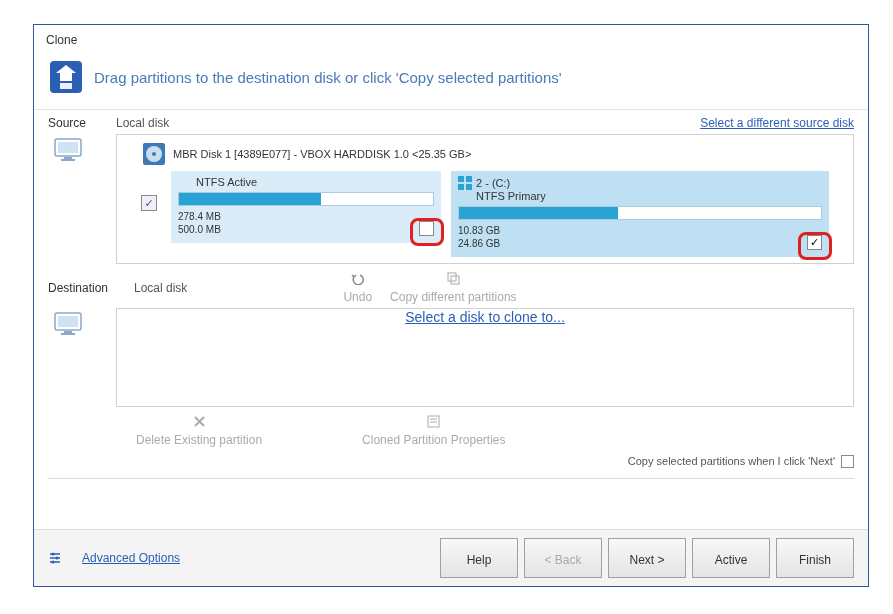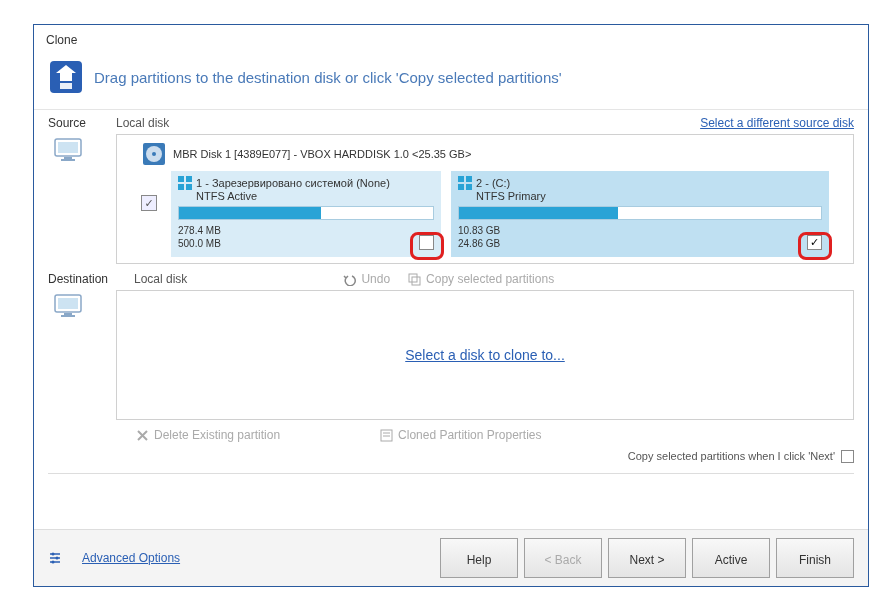--- a/index.html
+++ b/index.html
@@ -26,23 +26,23 @@
 .partition.selected { background: #bfe0f2; }
 .part-head { display: flex; align-items: center; gap: 4px; font-size: 11px; color: #333; }
 .win-flag { width: 14px; height: 14px; }
 .part-sub { font-size: 11px; color: #333; margin-bottom: 4px; padding-left: 18px; }
 .usage-bar { height: 14px; background: #fff; border: 1px solid #a8cce0; position: relative; margin-bottom: 4px; }
 .usage-fill { height: 100%; background: #29a3d6; }
 .part-stats { font-size: 10px; color: #333; line-height: 1.3; }
 .part-check { position: absolute; right: 6px; bottom: 6px; width: 15px; height: 15px; border: 1px solid #888; background: #fff; display: flex; align-items: center; justify-content: center; font-size: 11px; }
 .highlight { position: absolute; border: 3px solid #e02020; border-radius: 8px; pointer-events: none; }
 .dest-toolbar { display: flex; align-items: center; gap: 18px; padding: 8px 14px 4px; }
-.tool-item { display: inline-flex; align-items: center; gap: 5px; font-size: 12px; color: #555; cursor: pointer; }
+.tool-item { display: inline-flex; align-items: center; gap: 5px; font-size: 12px; color: #555; cursor: pointer; flex-direction: column; }
 .tool-item.disabled { color: #aaa; cursor: default; }
-.dest-box { flex: 1; border: 1px solid #d0d0d0; height: 130px; display: flex; align-items: center; justify-content: center; }
+.dest-box { flex: 1; border: 1px solid #d0d0d0; height: 99px; display: flex; align-items: flex-start; justify-content: center; }
 .dest-link { color: #2a5fb4; font-size: 14px; text-decoration: underline; cursor: pointer; }
 .lower-toolbar { display: flex; align-items: center; gap: 20px; padding: 8px 14px 4px; }
 .footer-row { display: flex; align-items: flex-start; justify-content: flex-end; padding: 4px 14px 6px; gap: 6px; font-size: 11px; color: #555; }
 .footer-check { width: 13px; height: 13px; border: 1px solid #888; background: #fff; }
 .separator { border-top: 1px solid #ddd; margin: 4px 14px 0; }
 .bottom-bar { margin-top: auto; display: flex; align-items: center; padding: 8px 14px; gap: 6px; background: #f4f4f4; border-top: 1px solid #ddd; }
 .adv-link { color: #2a5fb4; font-size: 12px; text-decoration: underline; cursor: pointer; display: inline-flex; align-items: center; gap: 20px; }
 .spacer { flex: 1; }
 .btn { min-width: 78px; height: 40px; font-size: 12px; background: linear-gradient(#f8f8f8,#e4e4e4); border: 1px solid #a0a0a0; color: #333; cursor: pointer; padding: 14px 10px; }
 .btn:disabled { color: #aaa; cursor: default; }
@@ -84,29 +84,20 @@
           <rect x="2" y="2" width="22" height="22" rx="2" fill="#3a7ab8"></rect>
           <circle cx="13" cy="13" r="8" fill="#cde"></circle>
           <circle cx="13" cy="13" r="2" fill="#3a7ab8"></circle>
         </svg>
         <span class="disk-label">MBR Disk 1 [4389E077] - VBOX HARDDISK 1.0  &lt;25.35 GB&gt;</span>
       </div>
       <div class="parts-row">
         <div class="sel-check">✓</div>
 
         <div class="partition" style="flex:0 0 270px">
-          <div class="part-head">
-            <svg class="win-flag" viewBox="0 0 14 14">
-                <rect width="6" height="6" x="0" y="0" fill="#29a3d6"></rect>
-                <rect width="6" height="6" x="8" y="0" fill="#29a3d6"></rect>
-                <rect width="6" height="6" x="0" y="8" fill="#29a3d6"></rect>
-                <rect width="6" height="6" x="8" y="8" fill="#29a3d6"></rect>
-              </svg>
-            <span>1 - Зарезервировано системой (None)</span>
-          </div>
           <div class="part-sub">NTFS Active</div>
           <div class="usage-bar">
               <div class="usage-fill" style="width:56%"></div>
             </div>
           <div class="part-stats">
             <div>278.4 MB</div>
             <div>500.0 MB</div>
           </div>
           <div class="part-check"></div>
           <div class="highlight" style="right:-4px;bottom:-4px;width:34px;height:28px"></div>
@@ -145,21 +136,21 @@
       <svg class="x-icon" viewBox="0 0 13 13">
           <path d="M9 3 A5 5 0 1 1 3 5 M3 5 L1 3 M3 5 L5 3" fill="none" stroke="#888" stroke-width="1.5"></path>
         </svg>
       <span>Undo</span>
     </span>
     <span class="tool-item disabled">
       <svg class="x-icon" viewBox="0 0 13 13">
           <rect x="1" y="1" width="8" height="8" fill="none" stroke="#aaa"></rect>
           <rect x="4" y="4" width="8" height="8" fill="none" stroke="#aaa"></rect>
         </svg>
-      <span>Copy selected partitions</span>
+      <span>Copy different partitions</span>
     </span>
   </div>
 
   <div class="body-row">
     <div class="side-col">
       <svg class="monitor-icon" viewBox="0 0 28 24">
         <rect x="1" y="1" width="26" height="17" rx="2" fill="none" stroke="#8aa8c8" stroke-width="1.5"></rect>
         <rect x="4" y="4" width="20" height="11" fill="#cde3f2"></rect>
         <rect x="10" y="19" width="8" height="2" fill="#8aa8c8"></rect>
         <rect x="7" y="21" width="14" height="2" fill="#8aa8c8"></rect>

